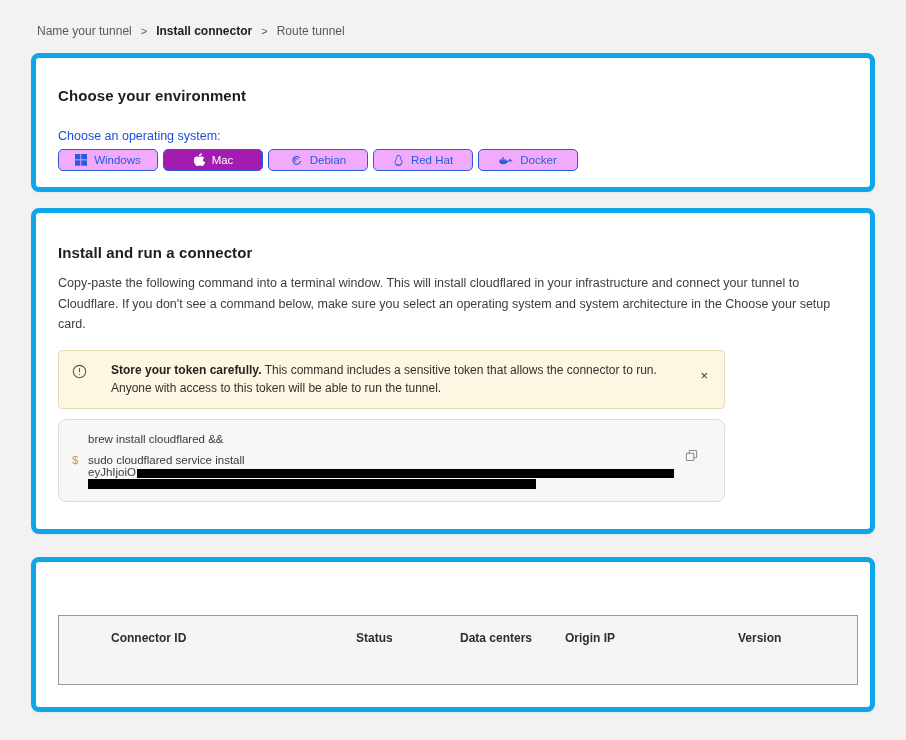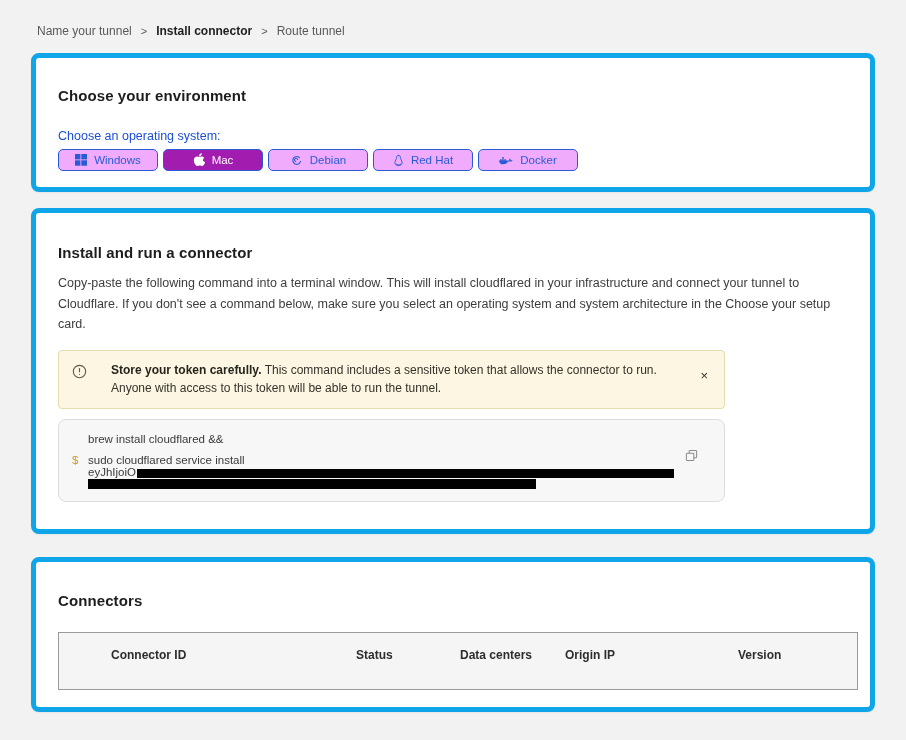--- a/index.html
+++ b/index.html
@@ -89,21 +89,21 @@
     background:none; border:none; cursor:pointer; padding:2px;
   }
 
   
   .card-connectors { height:155px; padding-top:30px; margin-bottom:0; }
   .conn-table {
     margin-top:23px;
     width:800px;
     background:#f5f5f5;
     border:1px solid #999999;
-    padding:15px 0 20px 52px;
+    padding:15px 0 32px 52px;
   }
   .conn-row { display:flex; }
   .conn-head { font-size:12px; font-weight:bold; color:#2d2d2d; margin-bottom:7px; }
   .conn-vals { font-size:12px; color:#2d2d2d; }
   .c1 { width:245px; }
   .c2 { width:104px; }
   .c3 { width:105px; }
   .c4 { width:173px; }
   .c5 { flex:1; }
   .status-connected { color:#47a06a; }
@@ -219,21 +219,20 @@
           <svg width="13" height="13" viewBox="0 0 14 14" fill="none" stroke="#8c8c8c" stroke-width="1.1">
             <rect x="4.5" y="1.5" width="8" height="8" rx="1"></rect>
             <rect x="1.5" y="4.5" width="8" height="8" rx="1" fill="#f7f7f7"></rect>
           </svg>
         </span>
       </button>
     </div>
   </div>
 
   <div class="card card-connectors">
-    <h2>Connectors</h2>
     <div class="conn-table">
       <div class="conn-row conn-head">
         <div class="c1">Connector ID</div>
         <div class="c2">Status</div>
         <div class="c3">Data centers</div>
         <div class="c4">Origin IP</div>
         <div class="c5">Version</div>
       </div>
     </div>
   </div>

